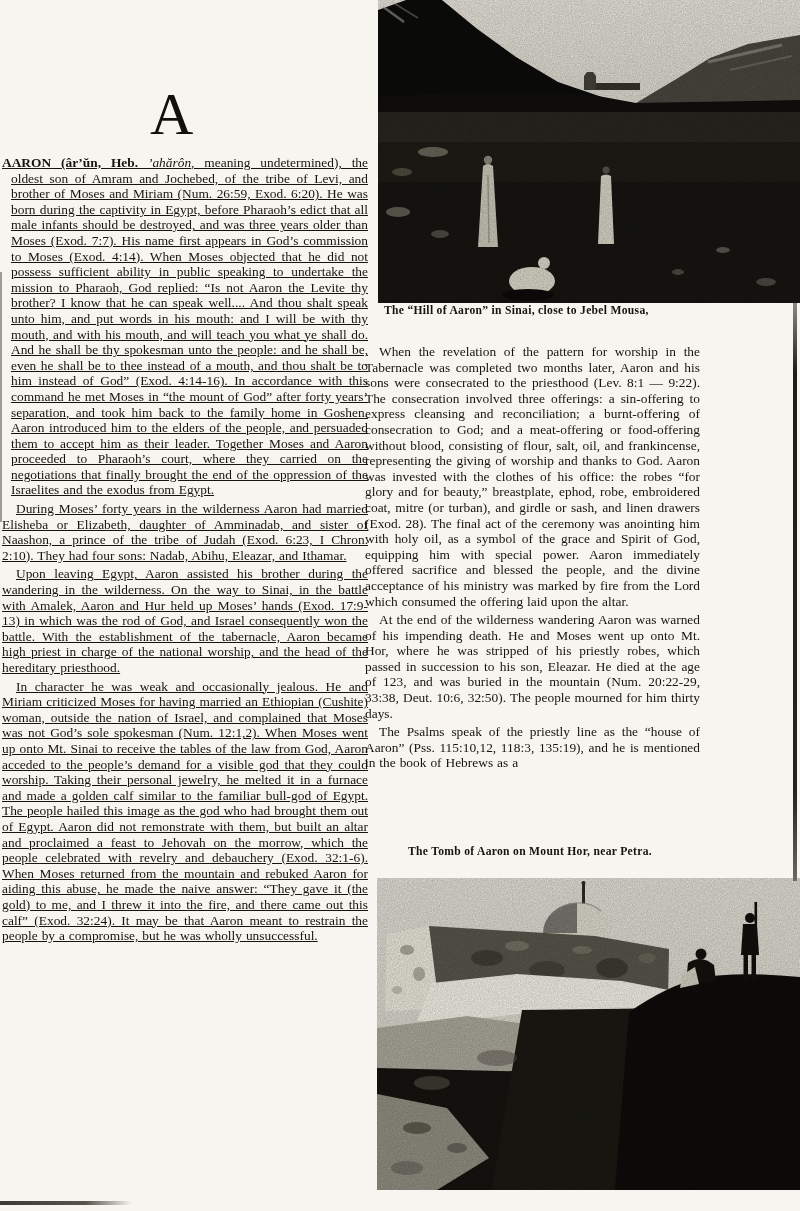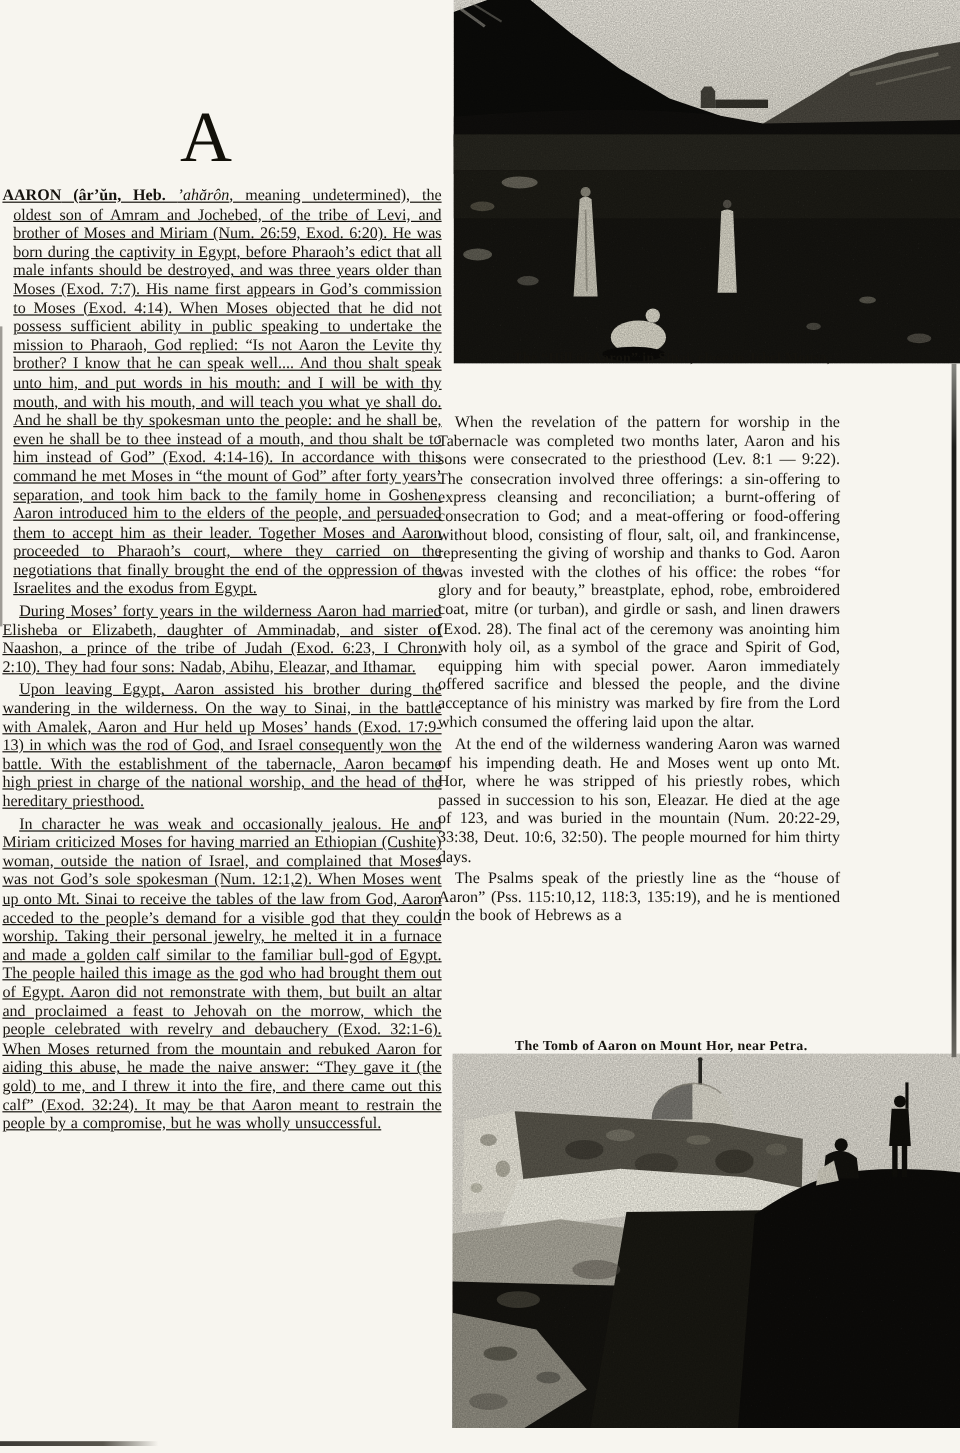--- a/index.html
+++ b/index.html
@@ -17,22 +17,22 @@
   .col-right { position:absolute; left:365px; top:344px; width:335px; }
   .para { margin:0 0 3px 0; text-indent:14px; }
   .hang { margin:0 0 3px 0; text-indent:-9px; padding-left:9px; }
   .headword { font-weight:bold; }
   .pron { font-weight:bold; }
   .heb { font-style:italic; }
   .caption {
     position:absolute; font-weight:bold; font-size:11.6px; line-height:13.5px;
     letter-spacing:0.3px; color:#15130e;
   }
-  #caption1 { left:384px; top:292px; width:352px;text-align:center; }
-  #caption2 { left:429px; top:845px; width:340px;margin-top:20px; }
+  #caption1 { left:384px; top:304px; width:352px; }
+  #caption2 { left:408px; top:845px; width:340px; }
   .photo { position:absolute; }
   #photo1 { left:378px; top:0;    width:422px; height:303px; }
   #photo2 { left:377px; top:878px; width:423px; height:312px; }
   .photo svg { display:block; width:100%; height:100%; }
   .edge-right {
     position:absolute; left:793px; top:303px; width:4px; height:578px;
     background:linear-gradient(to bottom,#8a8a84,#1d1d1a 12%,#25241f 85%,#6b6a63);
   }
   .edge-bottom-left {
     position:absolute; left:0; top:1201px; width:132px; height:4px;

